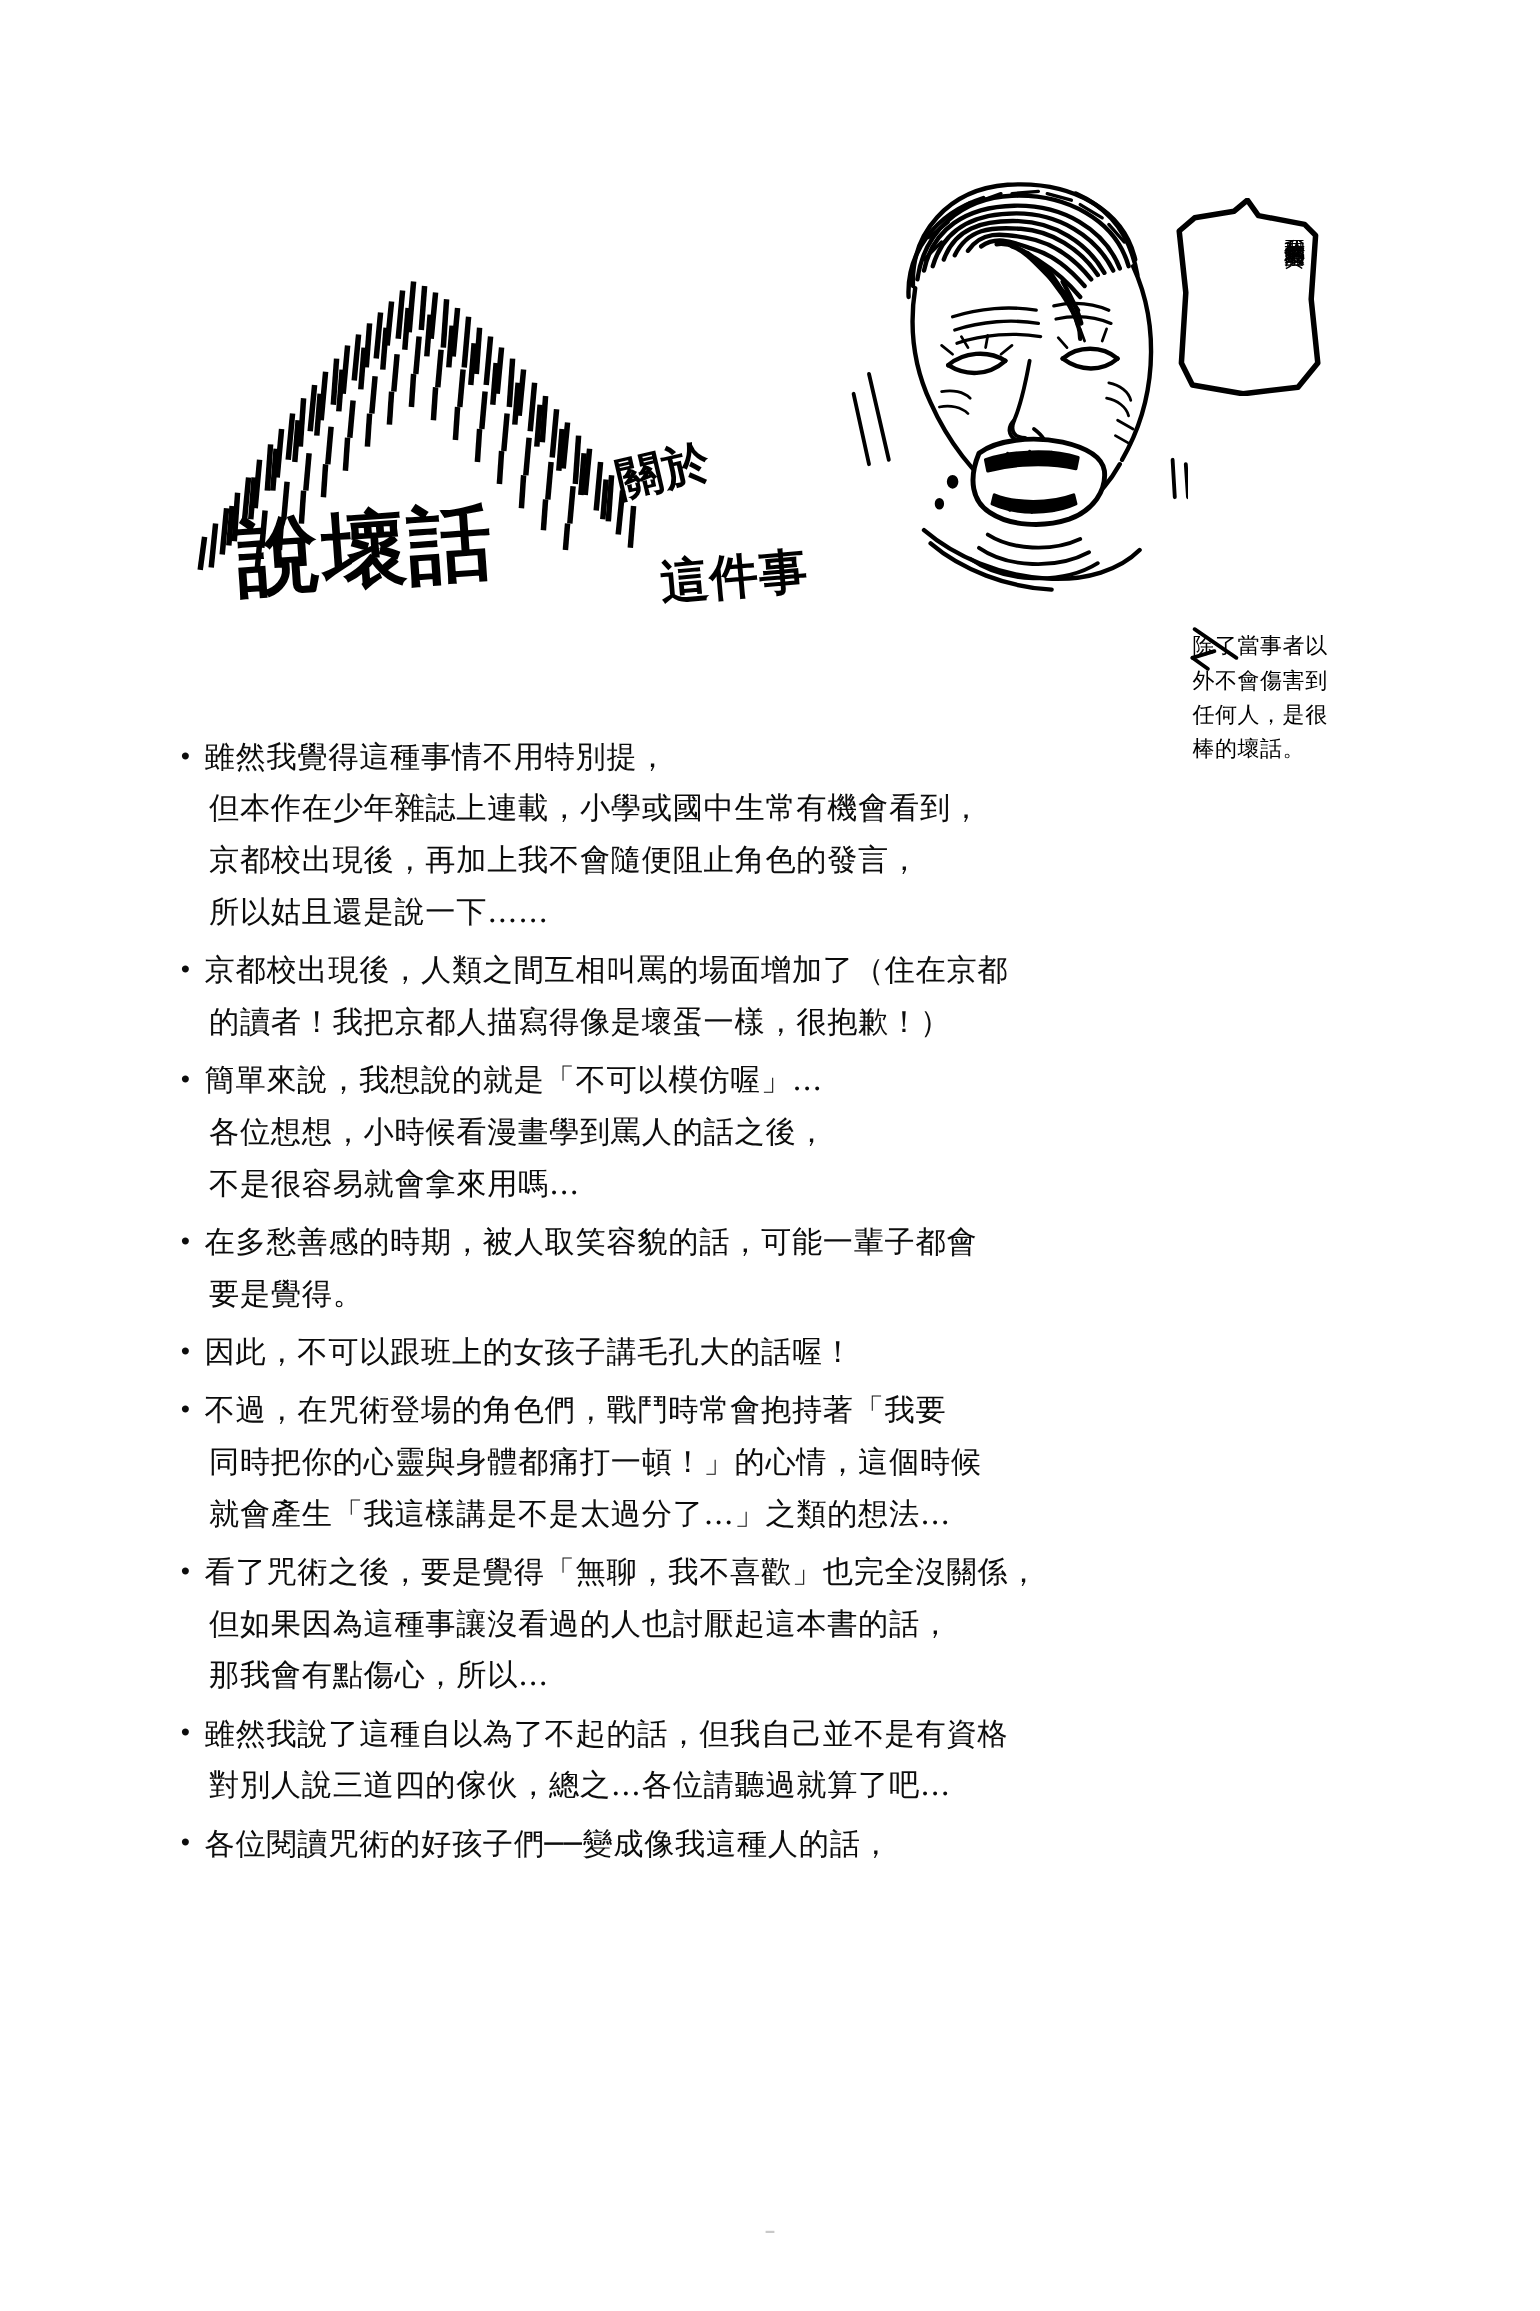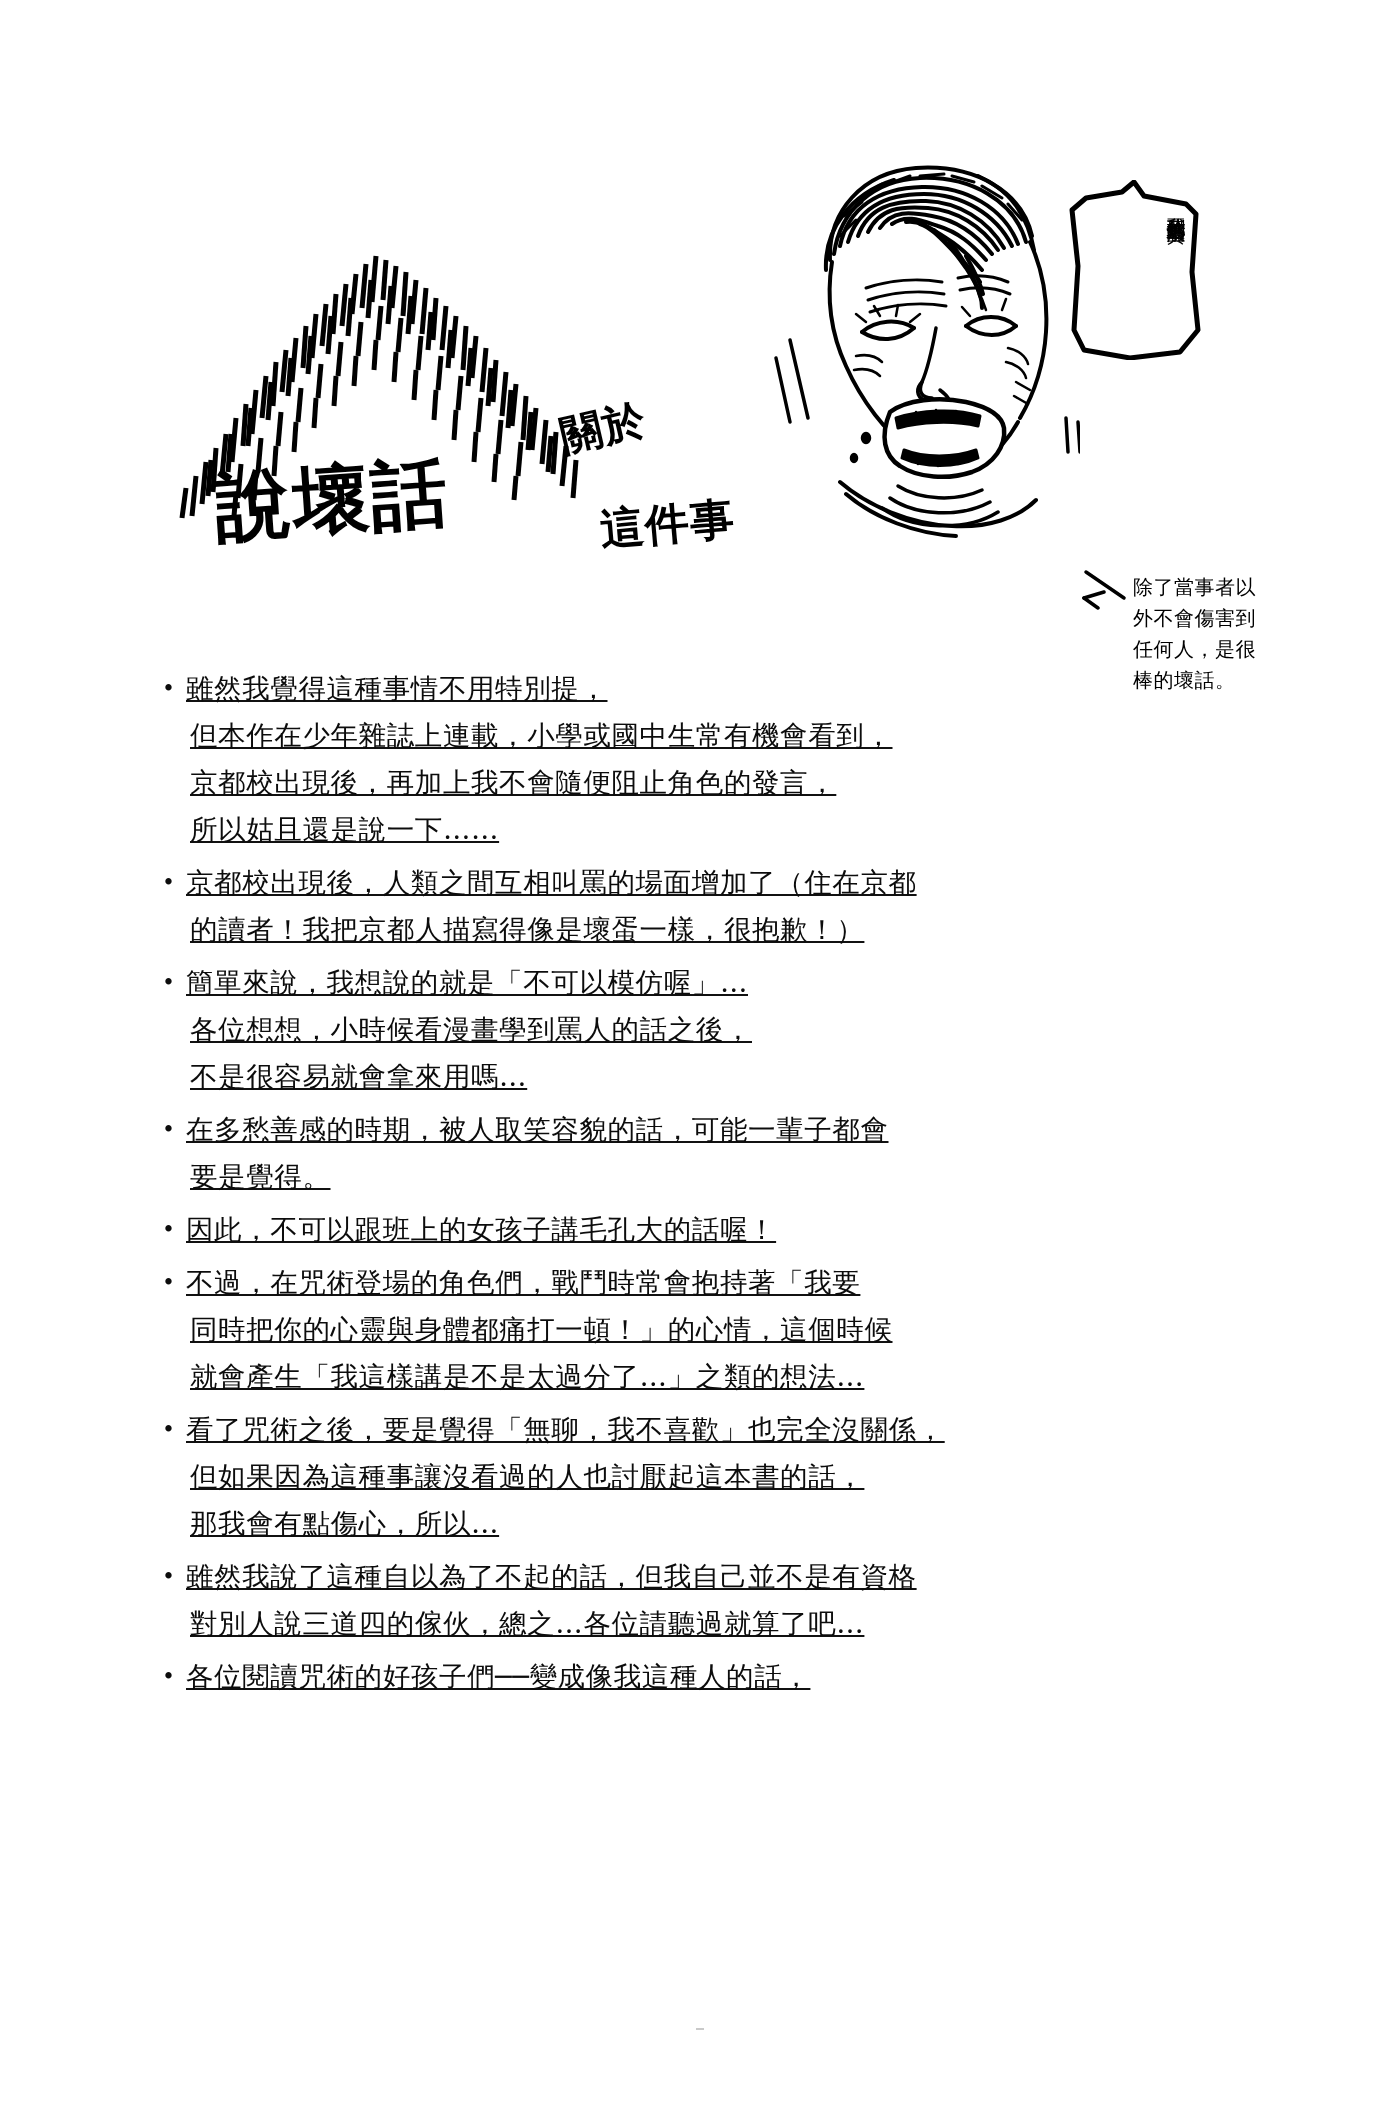--- a/index.html
+++ b/index.html
@@ -116,21 +116,21 @@
     font-size: 19px;
     line-height: 1.45;
     letter-spacing: 1px;
     color: #000;
     text-align: start;
   }
 
   
   .side-note {
     position: absolute;
-    left: 1133px;
+    left: 1084px;
     top: 572px;
     width: 180px;
     font-family: "DejaVu Serif", "Liberation Serif", serif;
     font-size: 20px;
     line-height: 1.55;
     letter-spacing: 0.5px;
     color: #000;
   }
   .side-note-arrow {
     position: absolute;
@@ -144,21 +144,20 @@
   .body-list {
     position: absolute;
     left: 160px;
     top: 665px;
     width: 1110px;
   }
   .bullet-item {
     position: relative;
     margin: 0 0 6px 0;
     padding: 0;
-    text-decoration: underline;
   }
   .bullet-line {
     position: relative;
     display: block;
     font-family: "DejaVu Serif", "Liberation Serif", serif;
     font-size: 27.5px;
     line-height: 47px;
     letter-spacing: 0.6px;
     color: #0c0c0c;
     white-space: nowrap;

